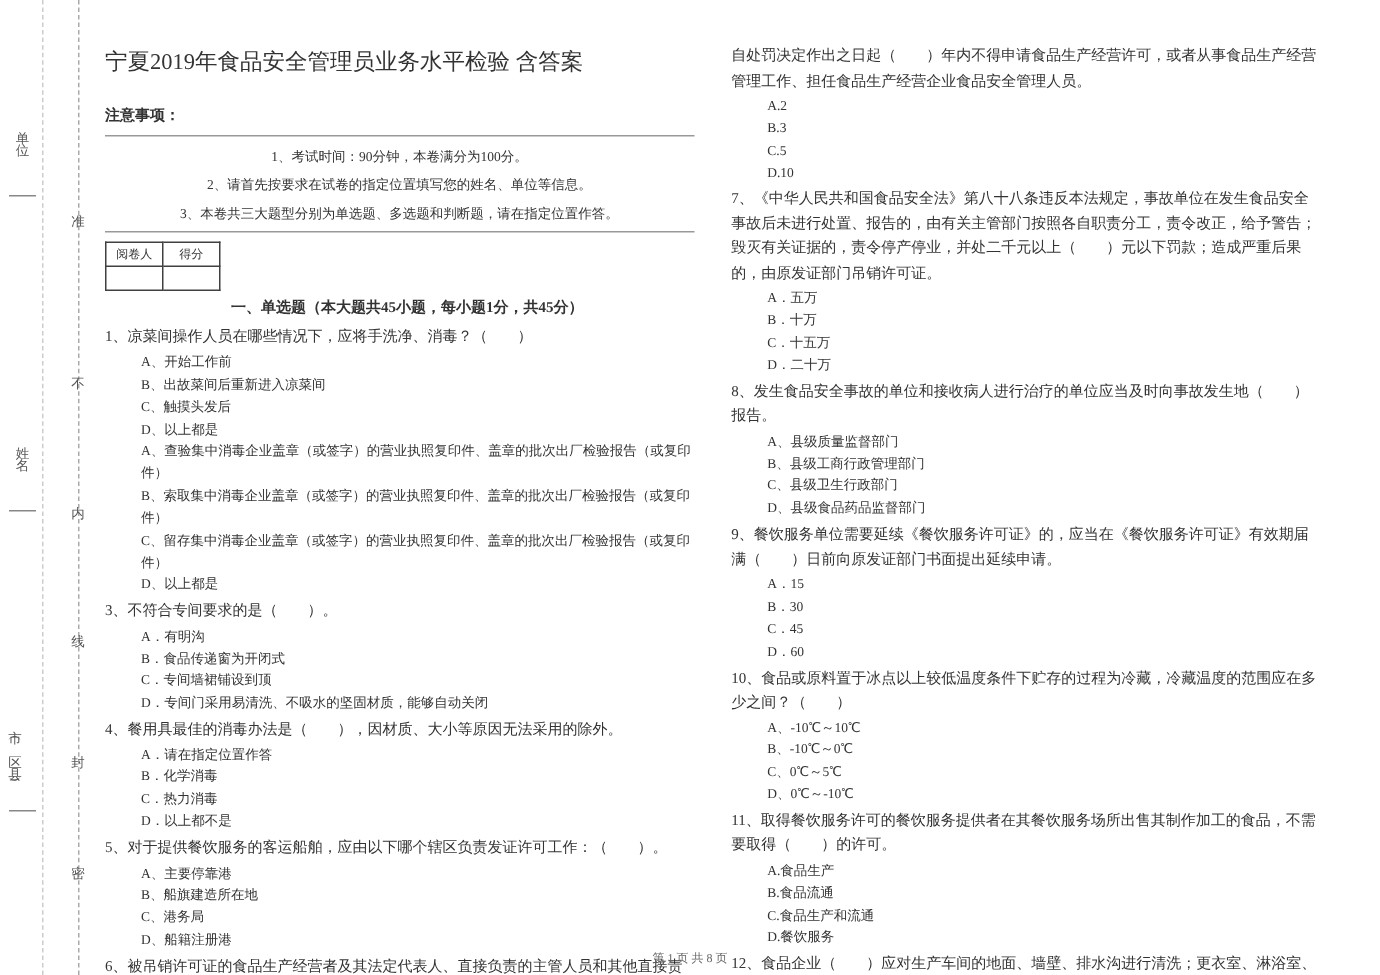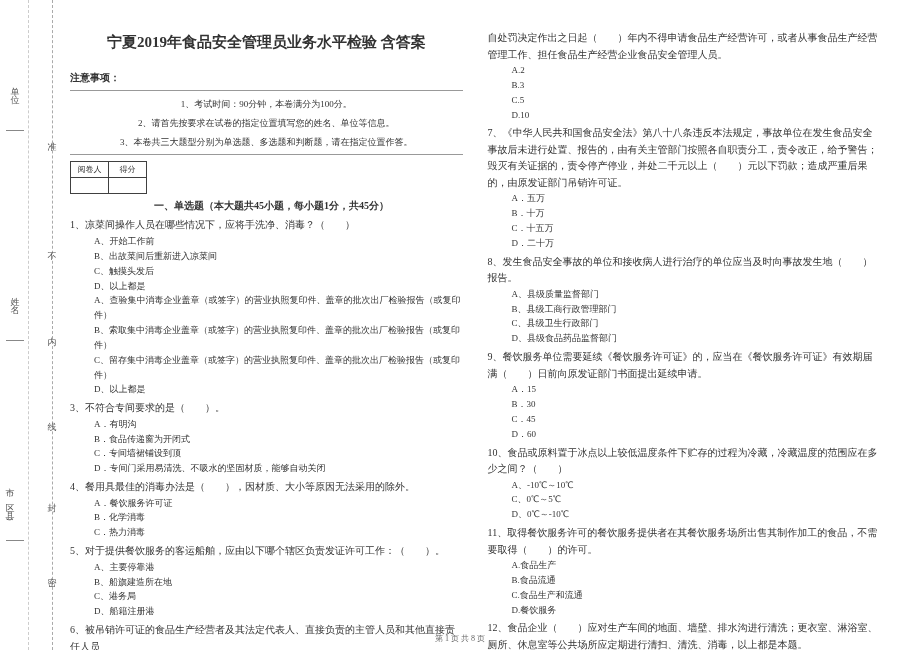--- a/index.html
+++ b/index.html
@@ -16,23 +16,23 @@
     .page {
       display: flex;
       padding: 30px 40px 15px 70px;
       gap: 25px;
     }
     .left-col, .right-col {
       flex: 1;
       line-height: 1.65;
     }
     .title {
-      text-align: center;
+      text-align: left;
       font-size: 15px;
-      font-weight: bold;
+      font-weight: normal;
       margin-bottom: 15px;
     }
     .section-label {
       font-weight: bold;
       font-size: 10px;
       margin-bottom: 3px;
     }
     .hr {
       border: none;
       border-top: 1px solid #999;
@@ -165,23 +165,24 @@
     <div class="opt-long">C、留存集中消毒企业盖章（或签字）的营业执照复印件、盖章的批次出厂检验报告（或复印件）</div>
     <div class="opt">D、以上都是</div>
 
     <div class="q">3、不符合专间要求的是（　　）。</div>
     <div class="opt">A．有明沟</div>
     <div class="opt">B．食品传递窗为开闭式</div>
     <div class="opt">C．专间墙裙铺设到顶</div>
     <div class="opt">D．专间门采用易清洗、不吸水的坚固材质，能够自动关闭</div>
 
     <div class="q">4、餐用具最佳的消毒办法是（　　），因材质、大小等原因无法采用的除外。</div>
-    <div class="opt">A．餐饮服务许可证</div>
+    <div class="opt">A．请在指定位置作答</div>
     <div class="opt">B．化学消毒</div>
     <div class="opt">C．热力消毒</div>
+    <div class="opt">D．以上都不是</div>
 
     <div class="q">5、对于提供餐饮服务的客运船舶，应由以下哪个辖区负责发证许可工作：（　　）。</div>
     <div class="opt">A、主要停靠港</div>
     <div class="opt">B、船旗建造所在地</div>
     <div class="opt">C、港务局</div>
     <div class="opt">D、船籍注册港</div>
 
     <div class="q">6、被吊销许可证的食品生产经营者及其法定代表人、直接负责的主管人员和其他直接责任人员</div>
   </div>
 
@@ -205,20 +206,21 @@
     <div class="opt">D、县级食品药品监督部门</div>
 
     <div class="q">9、餐饮服务单位需要延续《餐饮服务许可证》的，应当在《餐饮服务许可证》有效期届满（　　）日前向原发证部门书面提出延续申请。</div>
     <div class="opt">A．15</div>
     <div class="opt">B．30</div>
     <div class="opt">C．45</div>
     <div class="opt">D．60</div>
 
     <div class="q">10、食品或原料置于冰点以上较低温度条件下贮存的过程为冷藏，冷藏温度的范围应在多少之间？（　　）</div>
     <div class="opt">A、-10℃～10℃</div>
+    <div class="opt">B、-10℃～0℃</div>
     <div class="opt">C、0℃～5℃</div>
     <div class="opt">D、0℃～-10℃</div>
 
     <div class="q">11、取得餐饮服务许可的餐饮服务提供者在其餐饮服务场所出售其制作加工的食品，不需要取得（　　）的许可。</div>
     <div class="opt">A.食品生产</div>
     <div class="opt">B.食品流通</div>
     <div class="opt">C.食品生产和流通</div>
     <div class="opt">D.餐饮服务</div>
 
     <div class="q">12、食品企业（　　）应对生产车间的地面、墙壁、排水沟进行清洗；更衣室、淋浴室、厕所、休息室等公共场所应定期进行清扫、清洗、消毒，以上都是本题。</div>

